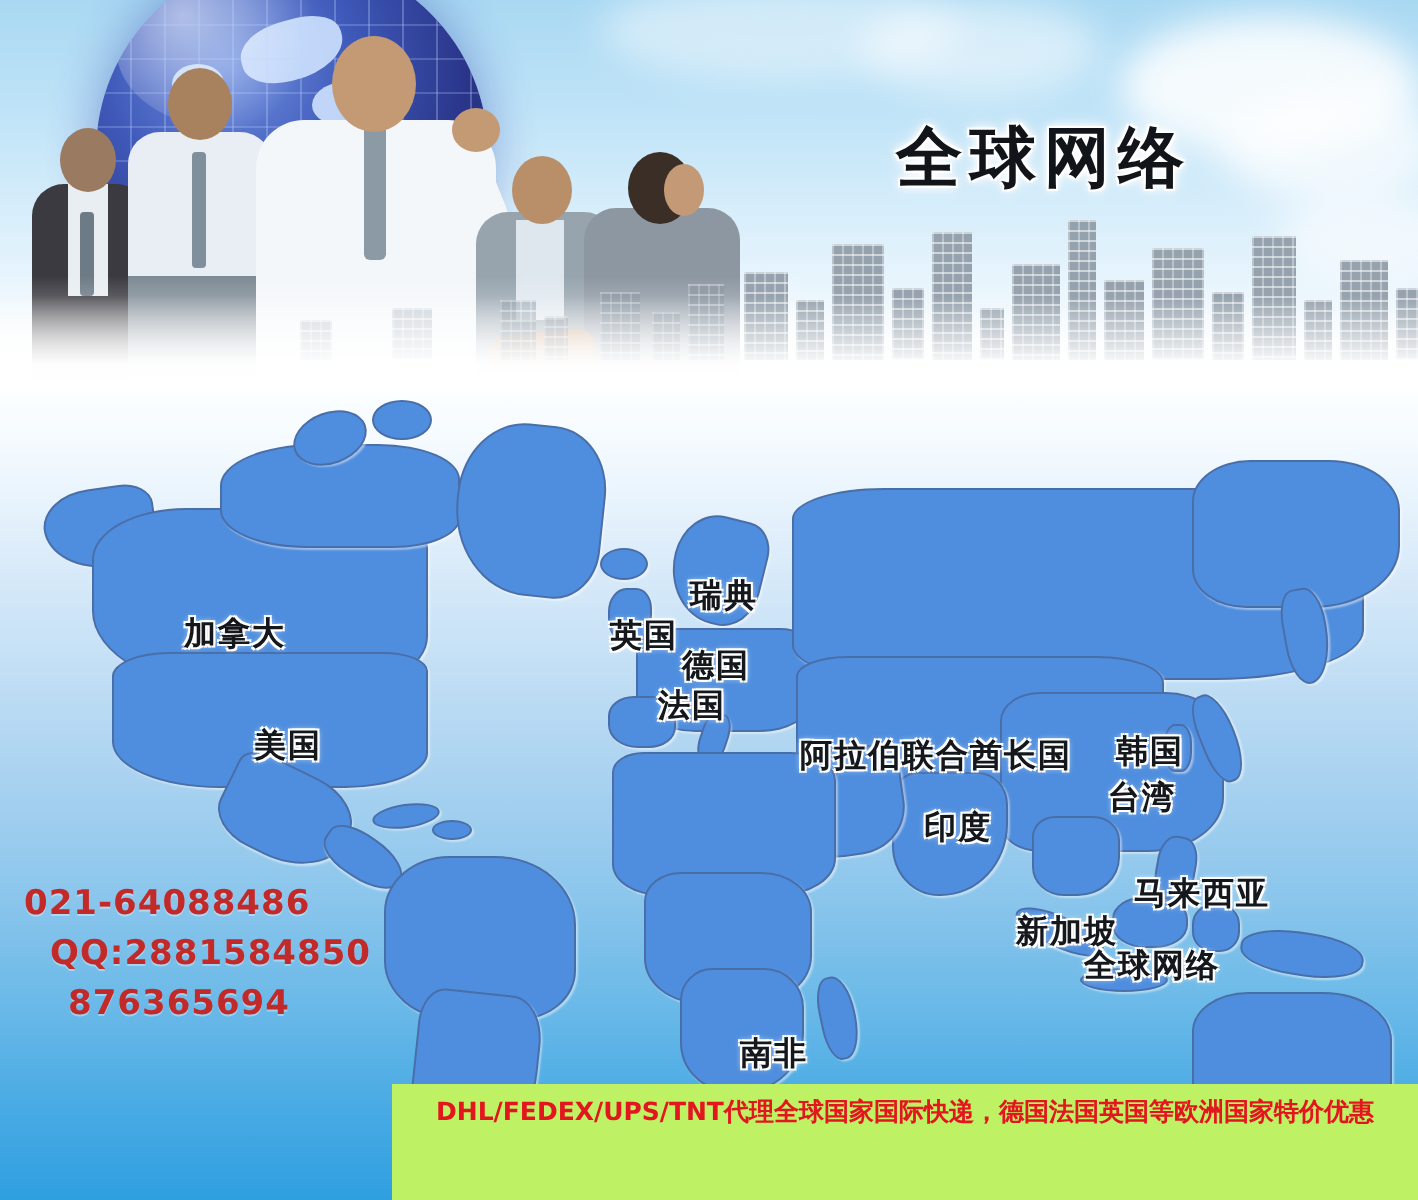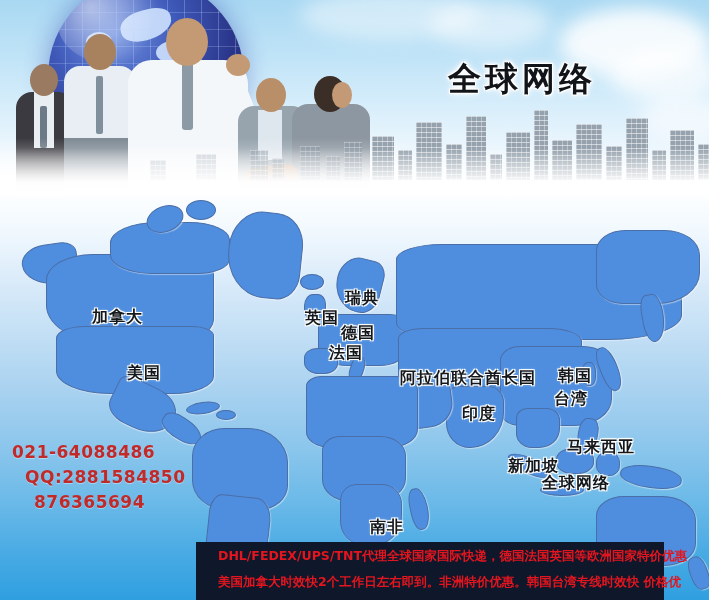--- a/index.html
+++ b/index.html
@@ -131,22 +131,22 @@
   .contact div{
     color:#c22a2a;font-weight:bold;font-size:17px;line-height:25px;letter-spacing:.5px;
     text-shadow:0 1px 0 rgba(255,255,255,.35);
   }
   .contact .c-line1{padding-left:4px;}
   .contact .c-line2{padding-left:0px;margin-left:17px;}
   .contact .c-line3{padding-left:26px;}
 
   
   .bottom-banner{
-    position:absolute;left:196px;top:542px;width:468px;height:58px;
-    background:#0f172a;
+    position:absolute;left:196px;top:542px;width:513px;height:58px;
+    background:#bef264;
   }
   .bb-line{
     color:#e3161f;font-weight:bold;font-size:12.5px;line-height:16px;
     white-space:nowrap;letter-spacing:0px;
   }
   .bb-l1{position:absolute;left:22px;top:6px;}
   .bb-l2{position:absolute;left:22px;top:32px;}
 </style>
 </head>
 <body>
@@ -300,16 +300,15 @@
   </div>
 
   <div class="contact">
     <div class="c-line1">021-64088486</div>
     <div class="c-line2">QQ:2881584850</div>
     <div class="c-line3">876365694</div>
   </div>
 
   <div class="bottom-banner">
     <div class="bb-line bb-l1">DHL/FEDEX/UPS/TNT代理全球国家国际快递，德国法国英国等欧洲国家特价优惠</div>
-    <div class="bb-line bb-l2">美国加拿大时效快2个工作日左右即到。非洲特价优惠。韩国台湾专线时效快 价格优</div>
   </div>
 
 </div>
 
 </body></html>

